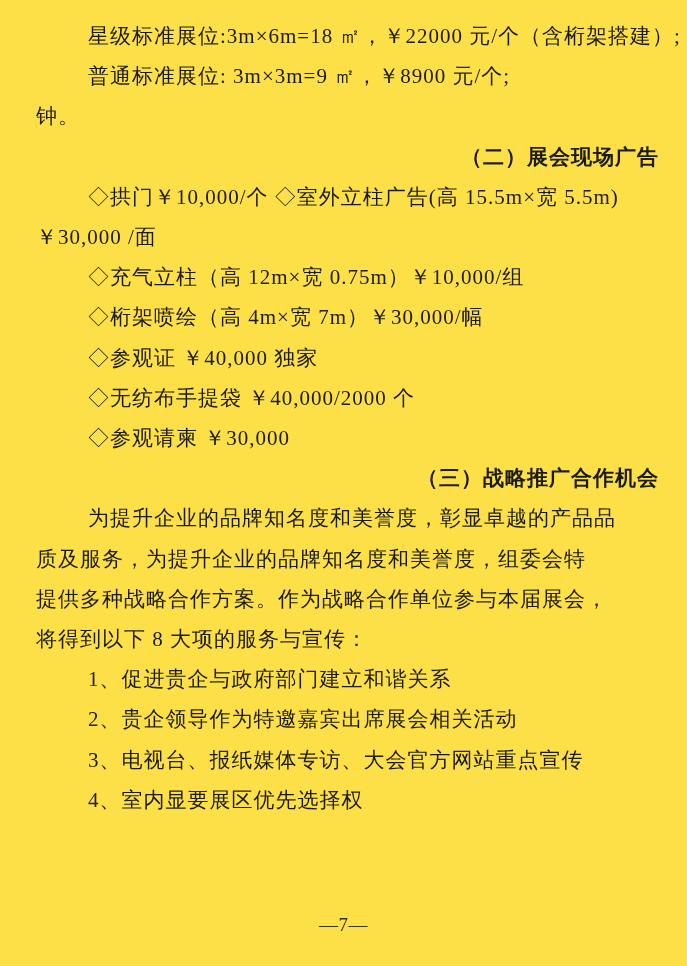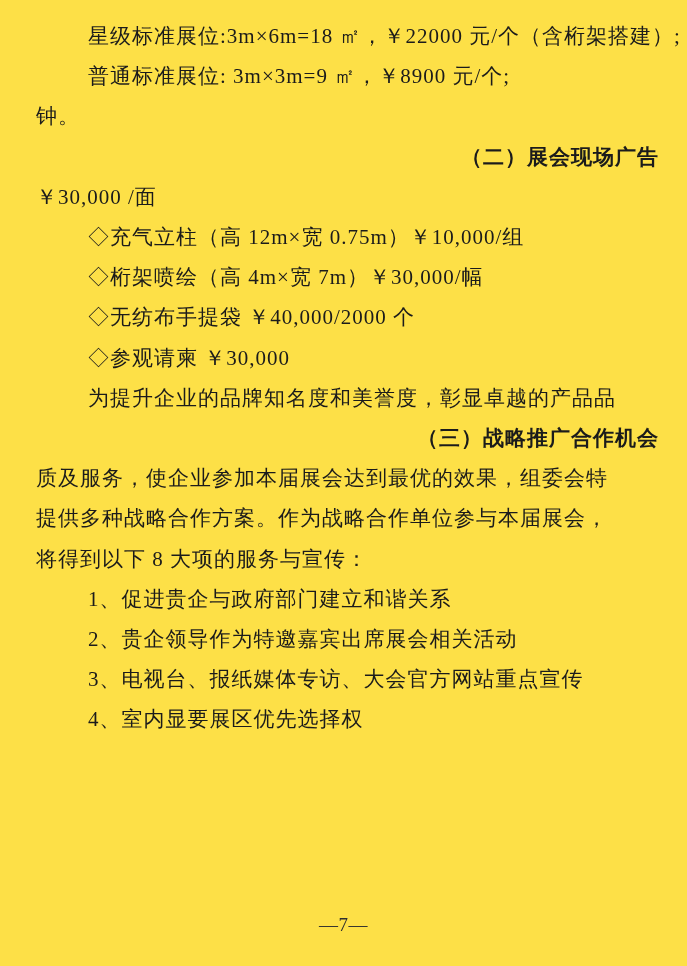--- a/index.html
+++ b/index.html
@@ -53,37 +53,39 @@
 
     <p class="indent spread-sm">星级标准展位:3m×6m=18 ㎡，￥22000 元/个（含桁架搭建）;</p>
 
     <p class="indent spread-sm">普通标准展位: 3m×3m=9 ㎡，￥8900 元/个;</p>
 
 
     <p>钟。</p>
 
     <p class="indent bold">（二）展会现场广告</p>
 
+    <p class="indent spread-sm">◇拱门￥10,000/个  ◇室外立柱广告(高 15.5m×宽 5.5m)</p>
 
     <p>￥30,000 /面</p>
 
     <p class="indent spread-sm">◇充气立柱（高 12m×宽 0.75m）￥10,000/组</p>
 
     <p class="indent spread-sm">◇桁架喷绘（高 4m×宽 7m）￥30,000/幅</p>
 
+    <p class="indent spread-sm">◇参观证  ￥40,000 独家</p>
 
     <p class="indent spread-sm">◇无纺布手提袋  ￥40,000/2000 个</p>
 
     <p class="indent spread-sm">◇参观请柬  ￥30,000</p>
 
+    <p class="indent bold">（三）战略推广合作机会</p>
+
     <p class="indent spread">为提升企业的品牌知名度和美誉度，彰显卓越的产品品</p>
 
-    <p class="indent bold">（三）战略推广合作机会</p>
-
-    <p class="spread">质及服务，使企业参加本届展会达到最优的效果，组委会特</p>
+    <p class="spread">质及服务，为提升企业的品牌知名度和美誉度，组委会特</p>
 
     <p class="spread">提供多种战略合作方案。作为战略合作单位参与本届展会，</p>
 
     <p class="spread-sm">将得到以下 8 大项的服务与宣传：</p>
 
     <p class="indent spread-sm">1、促进贵企与政府部门建立和谐关系</p>
 
     <p class="indent spread-sm">2、贵企领导作为特邀嘉宾出席展会相关活动</p>
 
     <p class="indent spread-sm">3、电视台、报纸媒体专访、大会官方网站重点宣传</p>

